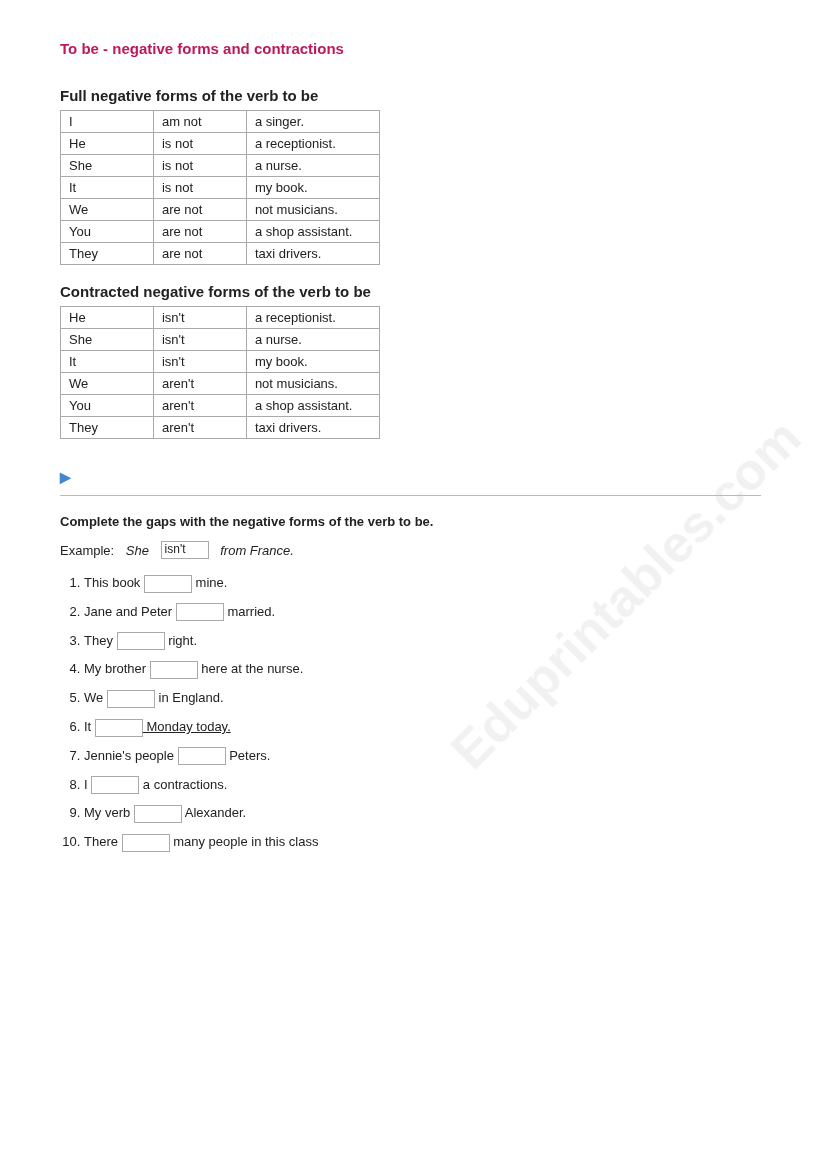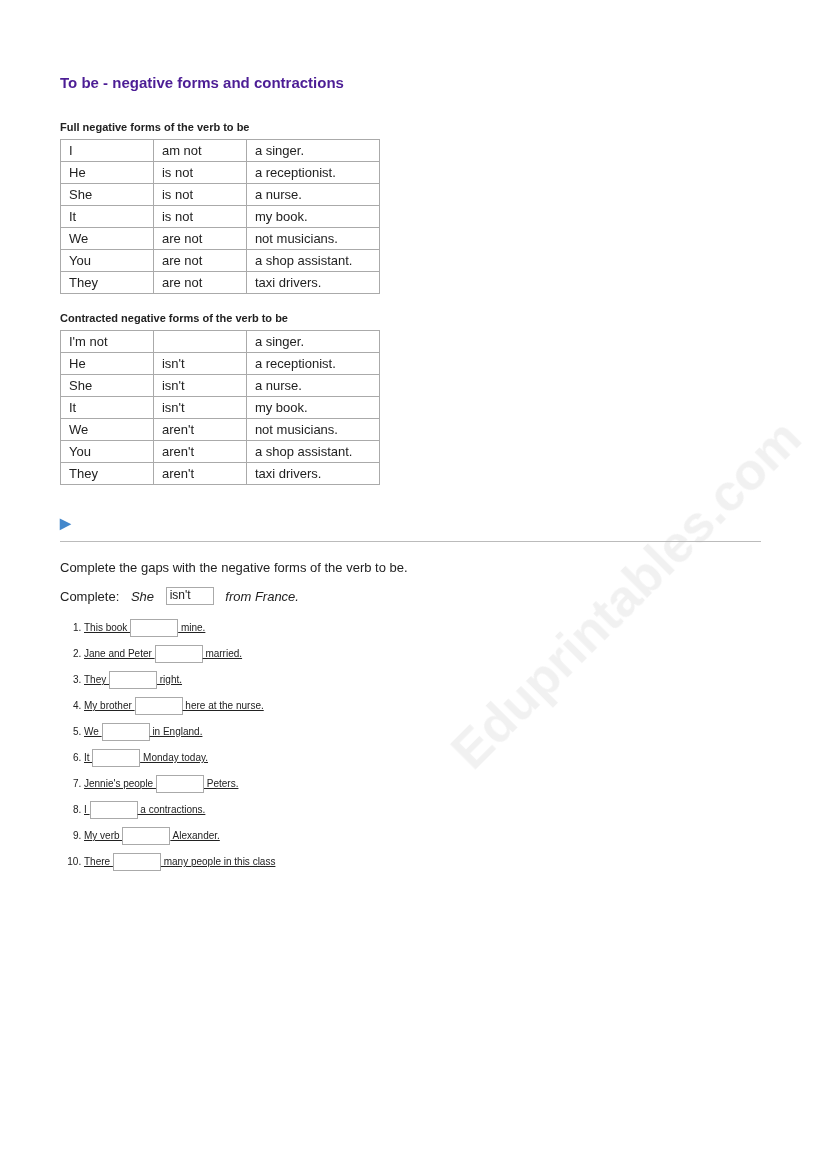--- a/index.html
+++ b/index.html
@@ -6,30 +6,29 @@
     body {
       background: #fff;
       font-family: Arial, sans-serif;
       font-size: 13px;
       color: #222;
       padding: 40px 60px;
       max-width: 821px;
     }
 
     .main-title {
-      color: #4c1d95;
+      color: #be185d;
       font-weight: bold;
       font-size: 15px;
       margin-bottom: 30px;
-      margin-top: 34px;
     }
 
     .section-title {
       font-weight: bold;
-      font-size: 11px;
+      font-size: 15px;
       margin-bottom: 6px;
       margin-top: 18px;
     }
 
     table {
       border-collapse: collapse;
       width: 320px;
       margin-bottom: 6px;
     }
 
@@ -56,21 +55,21 @@
       font-size: 14px;
     }
 
     .divider {
       border: none;
       border-top: 1px solid #bbb;
       margin: 10px 0 18px 0;
     }
 
     .instruction {
-      font-weight: normal;
+      font-weight: bold;
       font-size: 13px;
       margin-bottom: 12px;
     }
 
     .example-line {
       font-size: 13px;
       margin-bottom: 14px;
       display: flex;
       align-items: center;
       gap: 4px;
@@ -90,23 +89,22 @@
       font-size: 12px;
       padding: 0 3px;
     }
 
     .exercises ol {
       padding-left: 24px;
     }
 
     .exercises ol li {
       margin-bottom: 8px;
-      font-size: 10px;
+      font-size: 13px;
       line-height: 1.6;
-      text-decoration: underline;
     }
 
     .exercises ol li span {
       font-style: normal;
     }
 
     .underline {
       text-decoration: underline;
     }
 
@@ -169,25 +167,20 @@
         <td>taxi drivers.</td>
       </tr>
     </tbody>
 </table>
 
 <div class="section-title">Contracted negative forms of the verb to be</div>
 
 <table id="contracted-forms-table">
   <tbody id="contracted-forms-body">
       <tr>
-        <td>I'm not</td>
-        <td></td>
-        <td>a singer.</td>
-      </tr>
-      <tr>
         <td>He</td>
         <td>isn't</td>
         <td>a receptionist.</td>
       </tr>
       <tr>
         <td>She</td>
         <td>isn't</td>
         <td>a nurse.</td>
       </tr>
       <tr>
@@ -215,21 +208,21 @@
 
 <div class="exercise-title">
   <span class="play-icon">▶</span>
 </div>
 
 <hr class="divider">
 
 <div class="instruction">Complete the gaps with the negative forms of the verb to be.</div>
 
 <div class="example-line">
-  <span>Complete:</span>
+  <span>Example:</span>
   &nbsp;<em>She</em>
   &nbsp;<span class="fill-box">isn't</span>
   &nbsp;<em>from France.</em>
 </div>
 
 <div class="exercises">
   <ol id="exercise-ol">
       <li><span>This book </span><span class="fill-box"></span><span> mine.</span></li>
       <li><span>Jane and Peter </span><span class="fill-box"></span><span> married.</span></li>
       <li><span>They </span><span class="fill-box"></span><span> right.</span></li>

